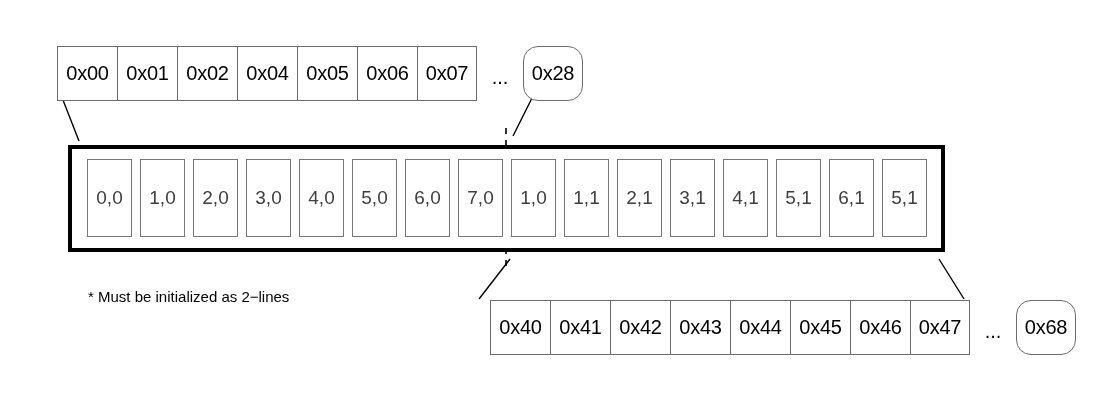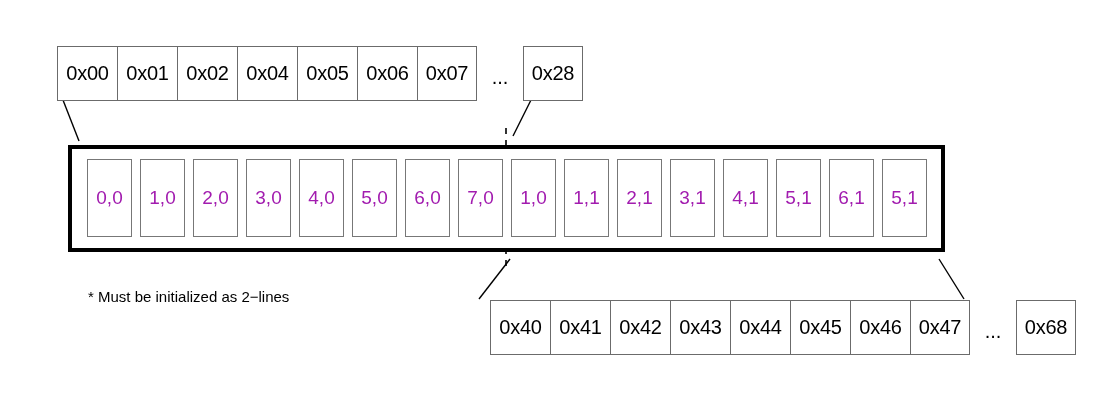--- a/index.html
+++ b/index.html
@@ -52,20 +52,21 @@
     display: flex;
     align-items: flex-end;
     justify-content: center;
     padding-bottom: 12px;
     box-sizing: border-box;
     font-size: 20px;
     color: #000000;
   }
   .addr-cell.standalone {
     border-right-width: 1.6px;
+    border-radius: 15px;
   }
   
   .mem-rect {
     position: absolute;
     left: 68px;
     top: 145px;
     width: 877px;
     height: 107px;
     box-sizing: border-box;
     border: 4px solid #000000;
@@ -81,21 +82,21 @@
   .mem-cell {
     width: 45px;
     height: 78px;
     box-sizing: border-box;
     border: 1.6px solid #777777;
     background: #ffffff;
     display: flex;
     align-items: center;
     justify-content: center;
     font-size: 19px;
-    color: #a21caf;
+    color: #404040;
   }
   
   .footnote {
     position: absolute;
     left: 88px;
     top: 288px;
     font-size: 15px;
     color: #000000;
     white-space: nowrap;
   }

